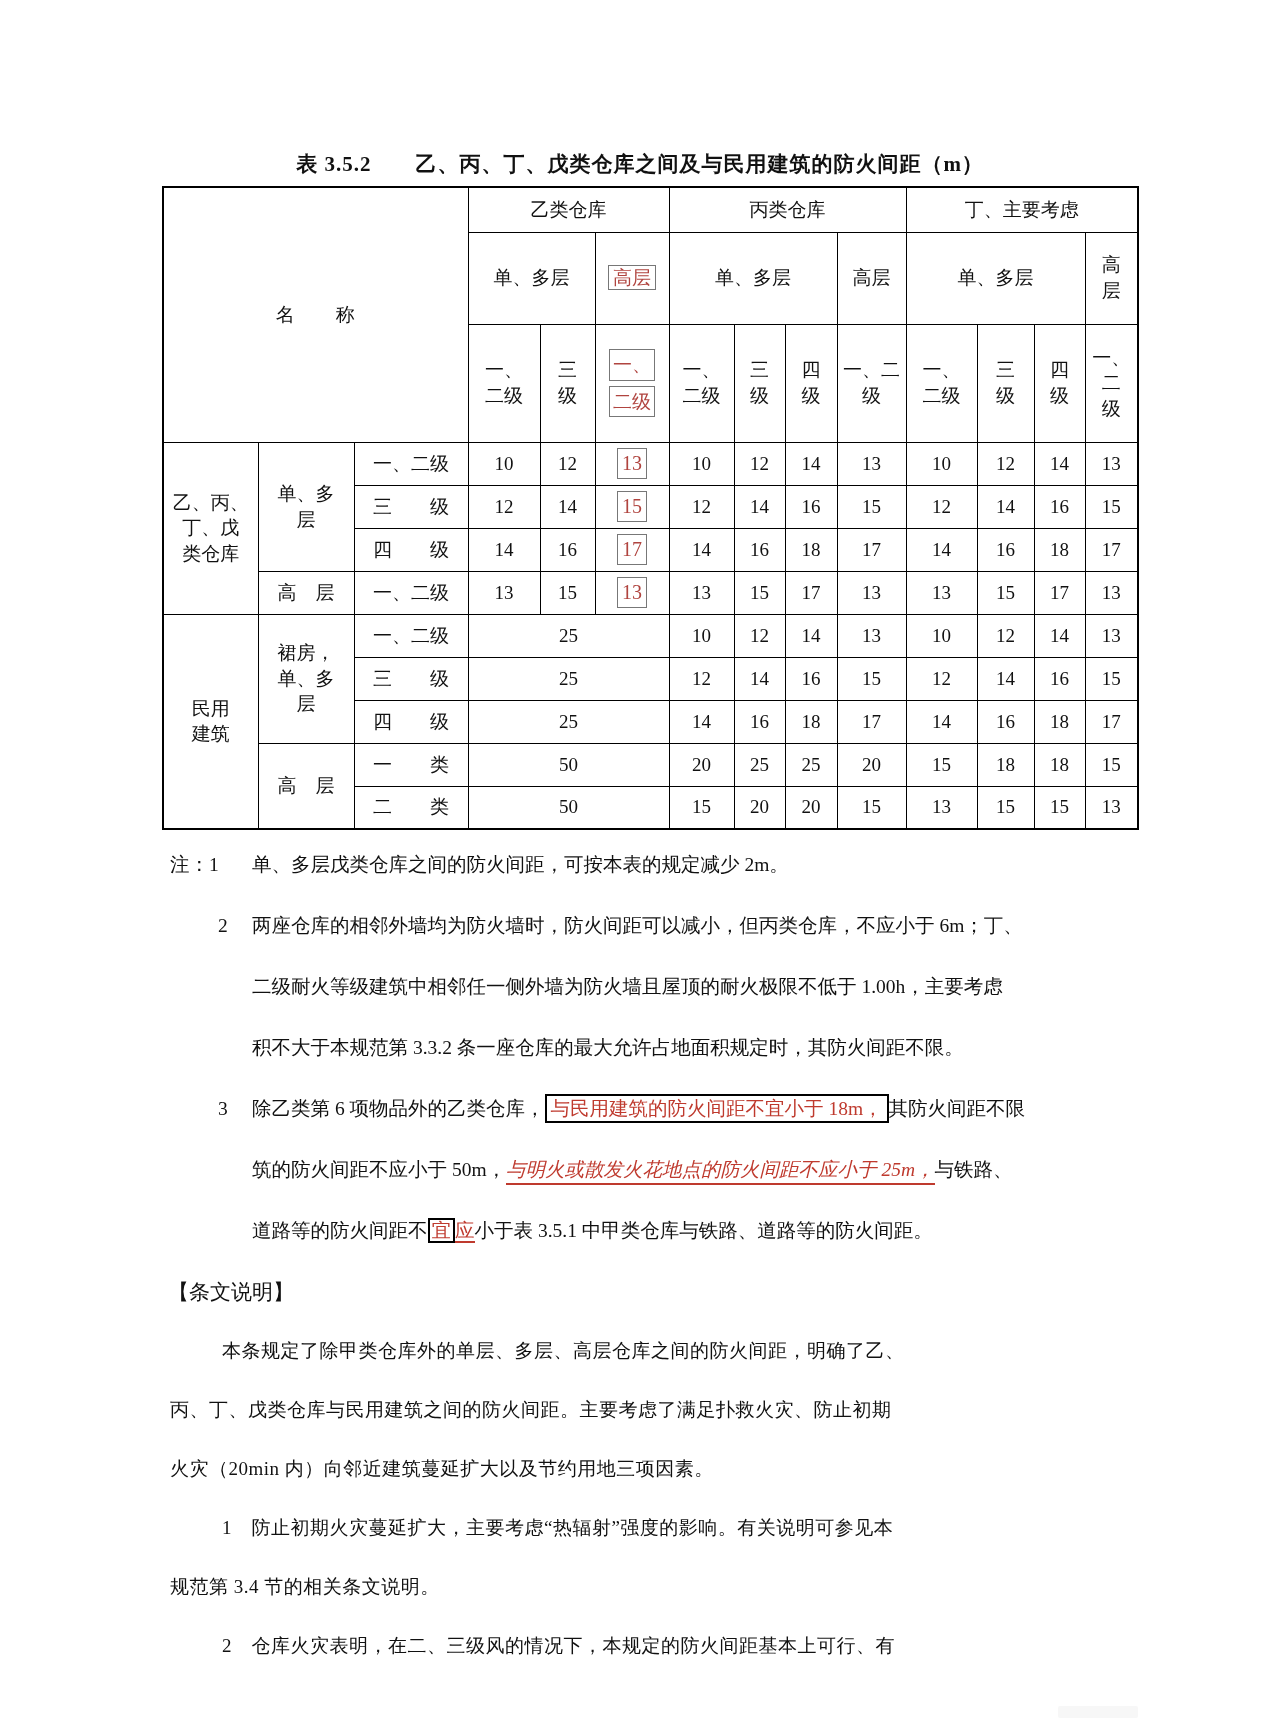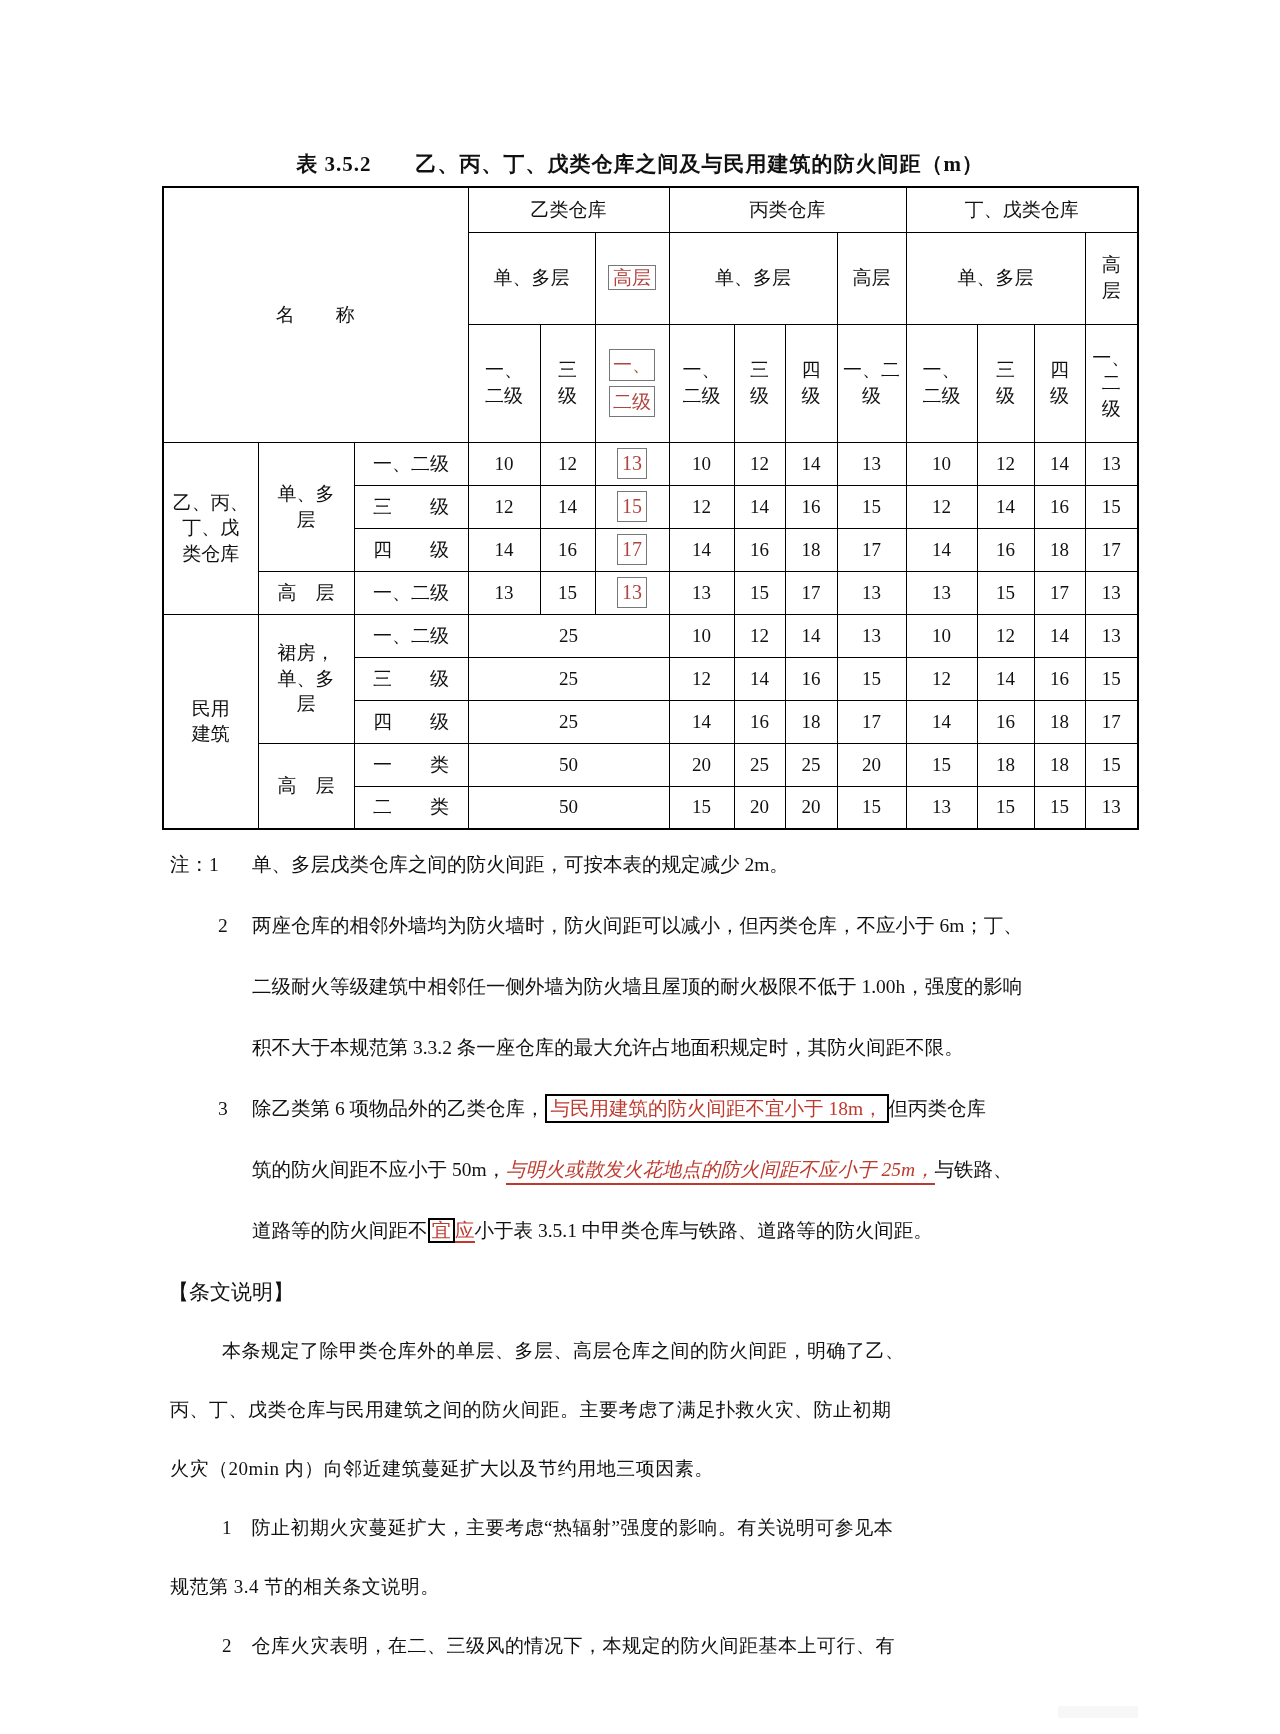--- a/index.html
+++ b/index.html
@@ -76,21 +76,21 @@
       <col style="width:71px">
         <col style="width:57px">
         <col style="width:51px">
         <col style="width:53px">
     </colgroup>
     <tbody>
         <tr class="h1">
       <td rowspan="3" colspan="3" class="namecell">名　　称</td>
       <td colspan="3">乙类仓库</td>
       <td colspan="4">丙类仓库</td>
-      <td colspan="4">丁、戊类仓库</td>
+      <td colspan="4">丁、主要考虑</td>
     </tr>
     <tr class="h2">
       <td colspan="2">单、多层</td>
       <td><span class="rbox">高层</span></td>
       <td colspan="3">单、多层</td>
       <td>高层</td>
       <td colspan="3">单、多层</td>
       <td class="pre">高
 层</td>
     </tr>
@@ -250,23 +250,23 @@
       <td class="num">15</td>
       <td class="num">15</td>
       <td class="num">13</td>
     </tr>
   </tbody>
     </table>
 
   <div class="notes">
     <div class="nline"><span class="np">注：1</span><span>单、多层戊类仓库之间的防火间距，可按本表的规定减少 2m。</span></div>
     <div class="nline ind1"><span class="nnum">2</span><span>两座仓库的相邻外墙均为防火墙时，防火间距可以减小，但丙类仓库，不应小于 6m；丁、</span></div>
-    <div class="nline ind2">二级耐火等级建筑中相邻任一侧外墙为防火墙且屋顶的耐火极限不低于 1.00h，强度的影响</div>
+    <div class="nline ind2">二级耐火等级建筑中相邻任一侧外墙为防火墙且屋顶的耐火极限不低于 1.00h，主要考虑</div>
     <div class="nline ind2">积不大于本规范第 3.3.2 条一座仓库的最大允许占地面积规定时，其防火间距不限。</div>
-    <div class="nline ind1"><span class="nnum">3</span><span>除乙类第 6 项物品外的乙类仓库，</span><span class="redbox">与民用建筑的防火间距不宜小于 18m，</span><span>但丙类仓库</span></div>
+    <div class="nline ind1"><span class="nnum">3</span><span>除乙类第 6 项物品外的乙类仓库，</span><span class="redbox">与民用建筑的防火间距不宜小于 18m，</span><span>其防火间距不限</span></div>
     <div class="nline ind2"><span>筑的防火间距不应小于 50m，</span><span class="redul">与明火或散发火花地点的防火间距不应小于 25m，</span><span>与铁路、</span></div>
     <div class="nline ind2"><span>道路等的防火间距不</span><span class="delbox">宜</span><span class="insul">应</span><span>小于表 3.5.1 中甲类仓库与铁路、道路等的防火间距。</span></div>
   </div>
 
   <div class="cmt-h">【条文说明】</div>
   <div class="cline cind">本条规定了除甲类仓库外的单层、多层、高层仓库之间的防火间距，明确了乙、</div>
   <div class="cline">丙、丁、戊类仓库与民用建筑之间的防火间距。主要考虑了满足扑救火灾、防止初期</div>
   <div class="cline">火灾（20min 内）向邻近建筑蔓延扩大以及节约用地三项因素。</div>
   <div class="cline cind">1　防止初期火灾蔓延扩大，主要考虑“热辐射”强度的影响。有关说明可参见本</div>
   <div class="cline">规范第 3.4 节的相关条文说明。</div>

